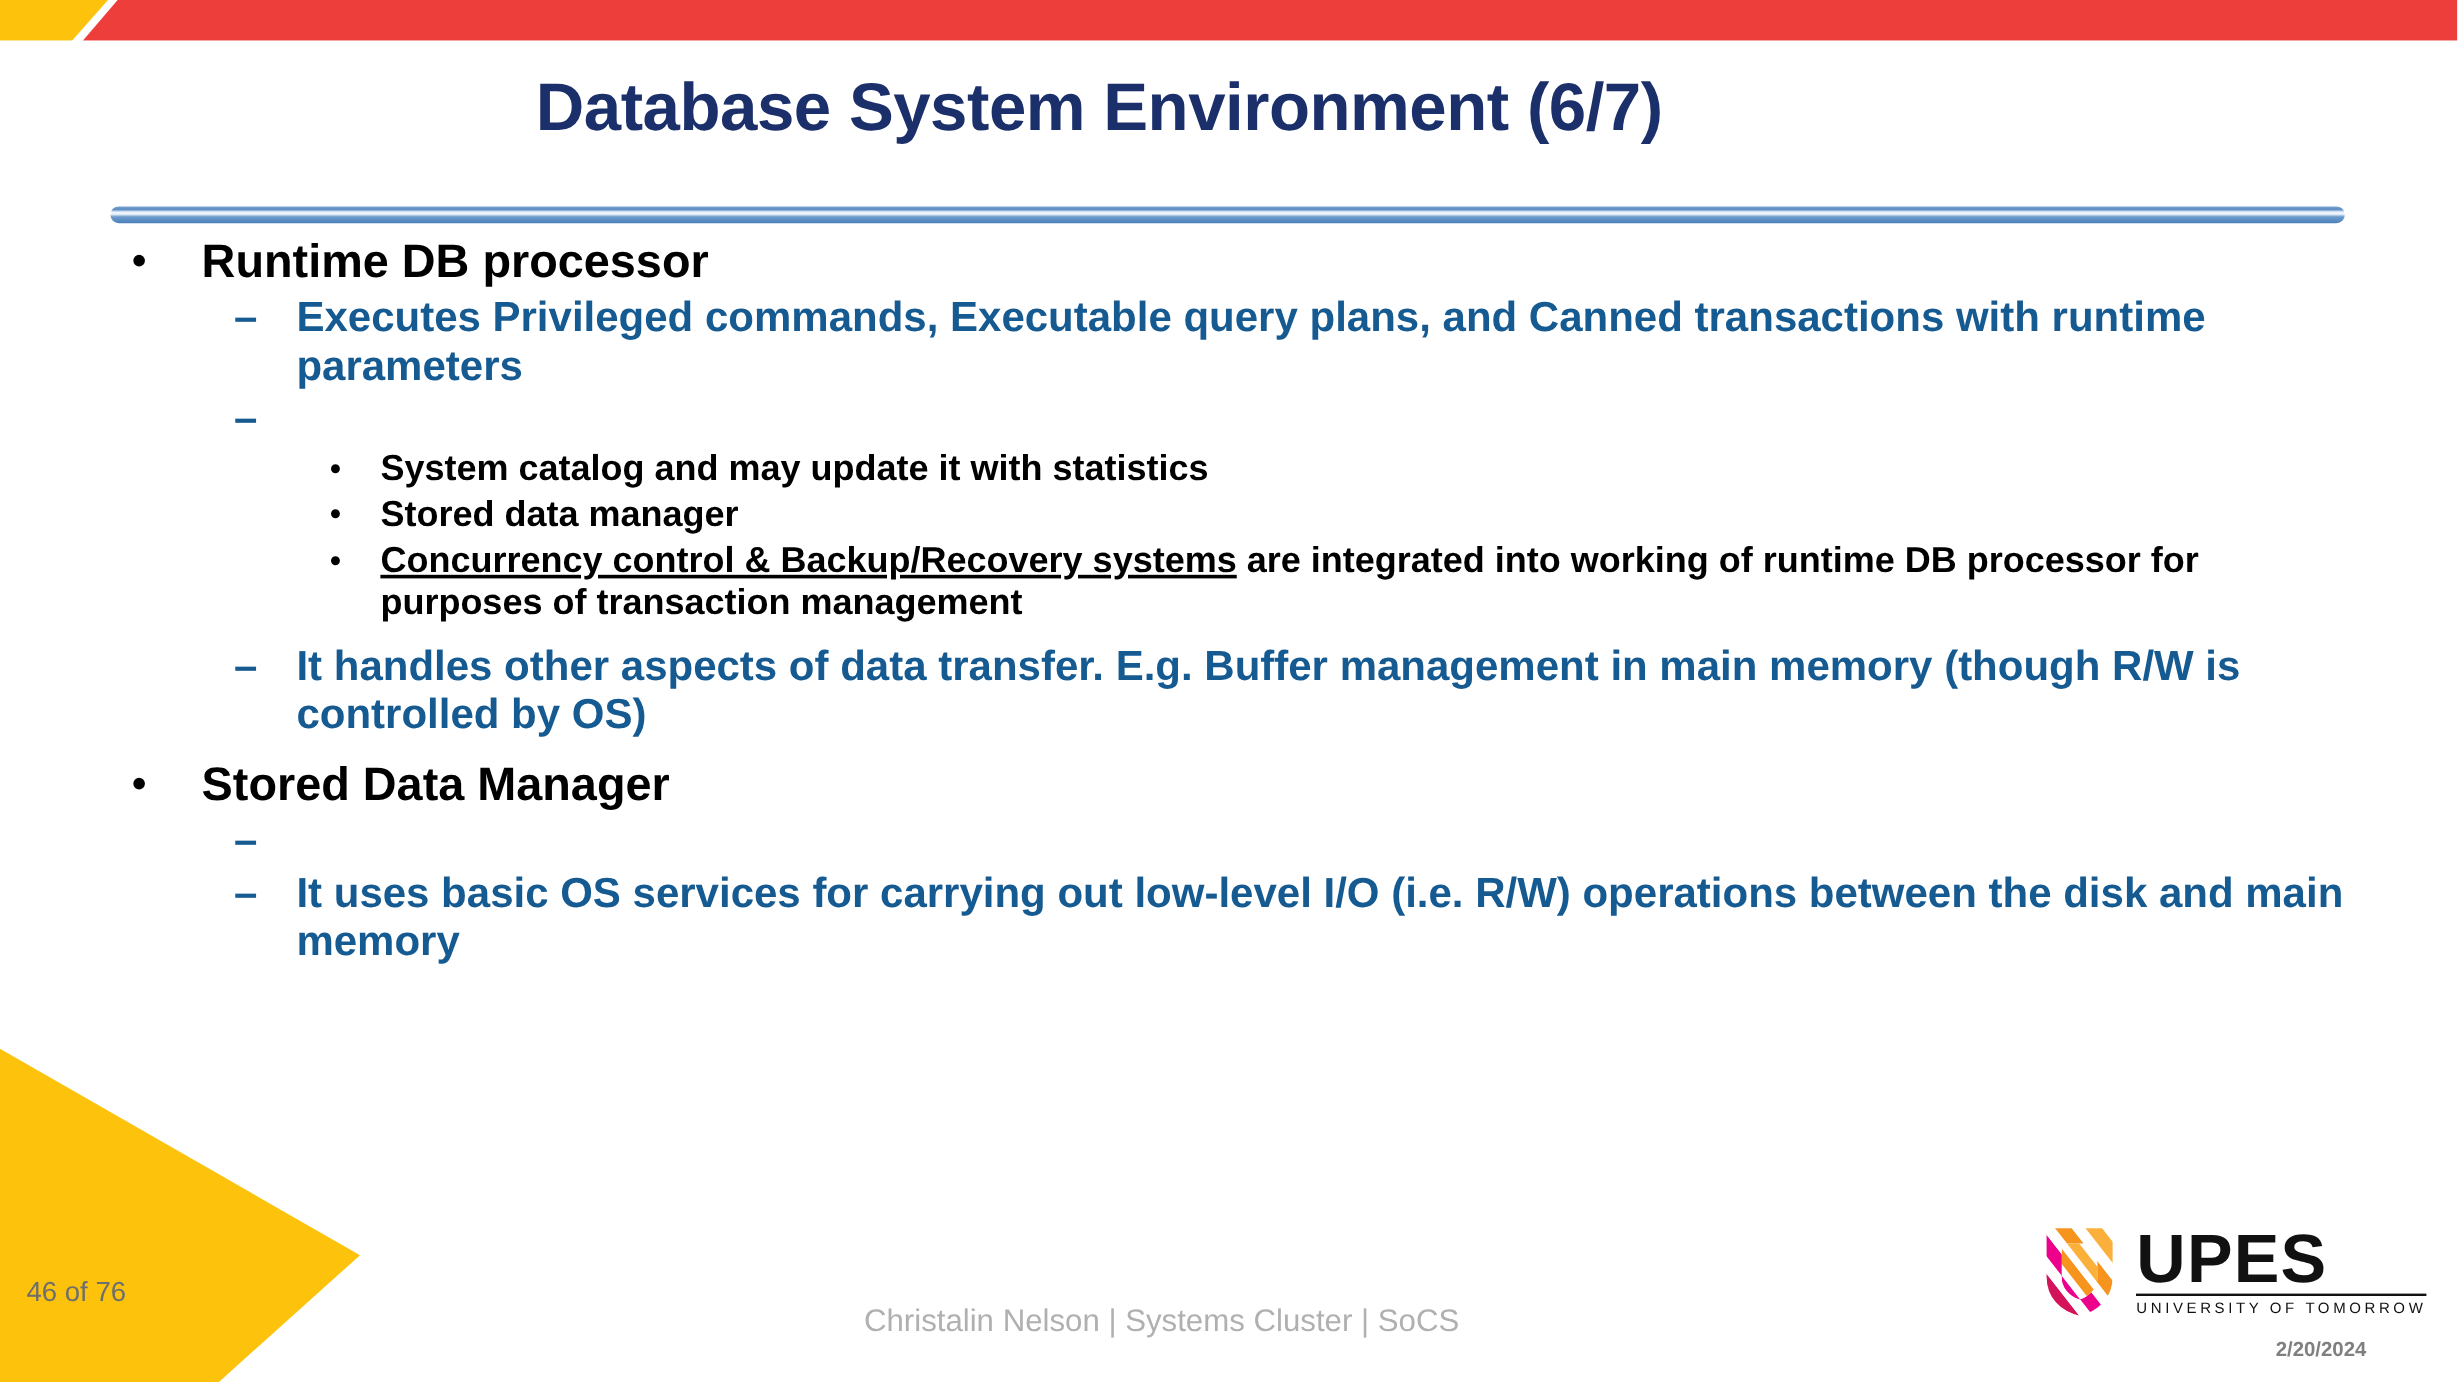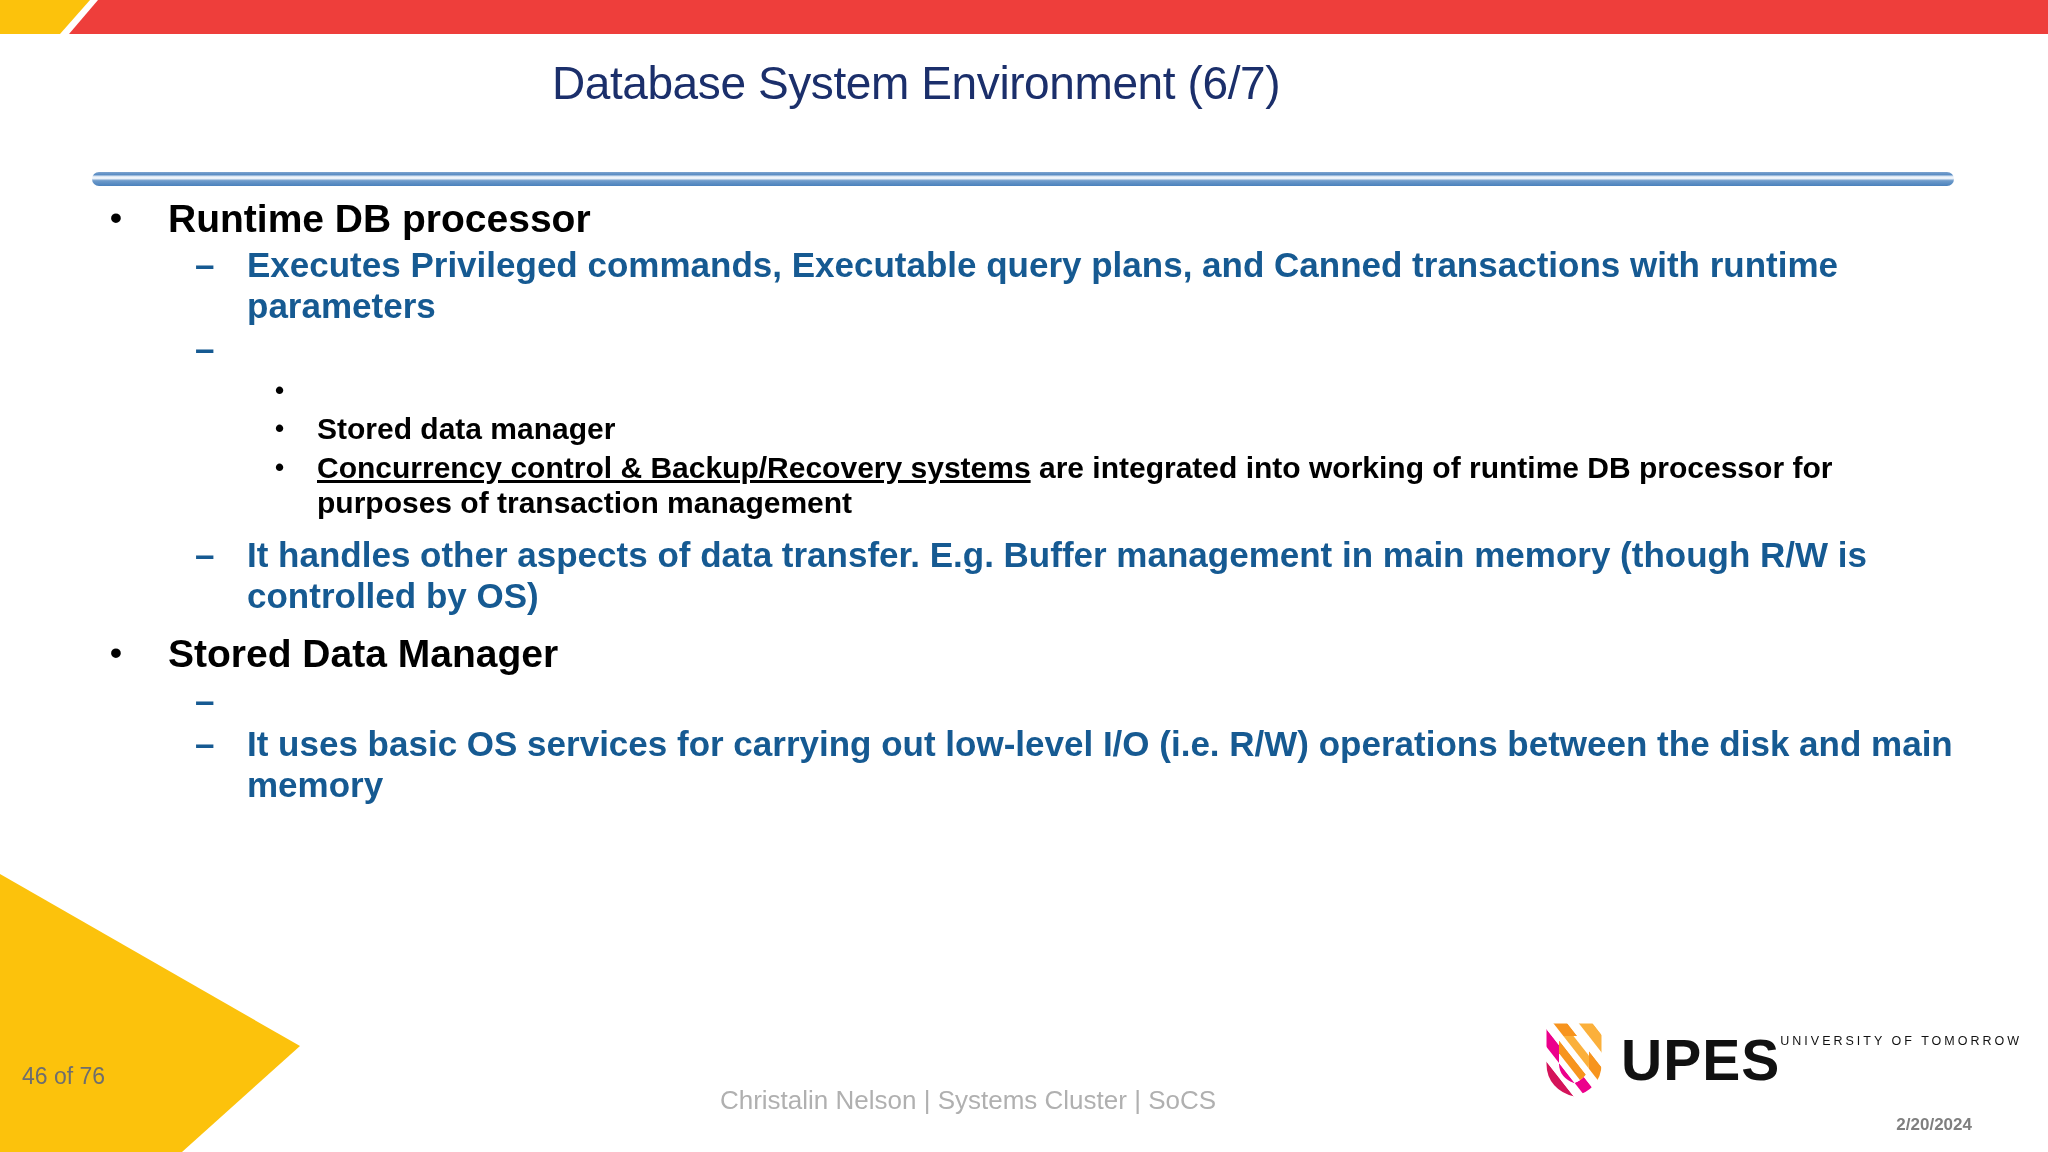--- a/index.html
+++ b/index.html
@@ -38,22 +38,22 @@
     clip-path: polygon(38px 0, 100% 0, 100% 100%, 9px 100%);
   }
 
   
   .title {
     position: absolute;
     left: 0;
     top: 56px;
     width: 1832px;
     text-align: center;
-    font-size: 46px;
-    font-weight: normal;
+    font-size: 56px;
+    font-weight: bold;
     color: #1B2F6B;
     letter-spacing: -0.4px;
     white-space: nowrap;
   }
 
   
   .divider {
     position: absolute;
     left: 92px;
     top: 172px;
@@ -174,21 +174,21 @@
   
   .logo {
     position: absolute;
     right: 26px;
     top: 1020px;
     display: flex;
     align-items: center;
     gap: 8px;
   }
   .logo-mark { width: 72px; height: 80px; display: block; }
-  .logo-words { display: flex; flex-direction: row; }
+  .logo-words { display: flex; flex-direction: column; }
   .logo-upes {
     font-size: 57px;
     font-weight: bold;
     letter-spacing: 1px;
     color: #111111;
     line-height: 0.92;
   }
   .logo-rule {
     height: 2px;
     background: #111111;
@@ -225,20 +225,21 @@
       <span class="bullet-mark">–</span>
       <span class="bullet-text">Executes Privileged commands, Executable query plans, and Canned transactions with runtime parameters</span>
     </div>
 
     <div class="row lvl2">
       <span class="bullet-mark">–</span>
     </div>
 
     <div class="row lvl3">
       <span class="bullet-mark">•</span>
+      <span class="bullet-text">System catalog and may update it with statistics</span>
     </div>
 
     <div class="row lvl3">
       <span class="bullet-mark">•</span>
       <span class="bullet-text">Stored data manager</span>
     </div>
 
     <div class="row lvl3 gap-after">
       <span class="bullet-mark">•</span>
       <span class="bullet-text"><span class="u">Concurrency control &amp; Backup/Recovery systems</span><span> are integrated into working of runtime DB processor for purposes of transaction management</span></span>

